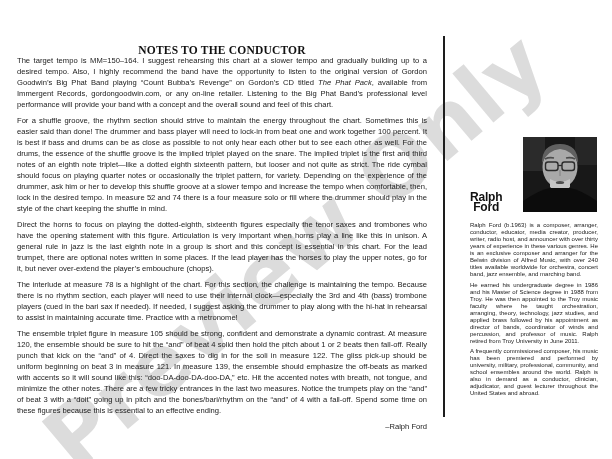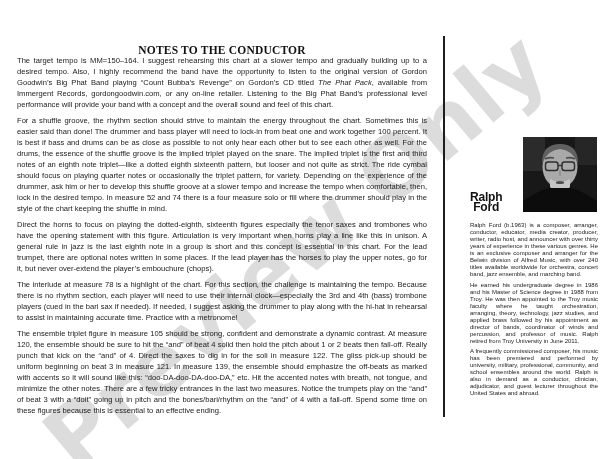--- a/index.html
+++ b/index.html
@@ -47,20 +47,21 @@
   <div class="watermark" style="color: rgb(220, 220, 220);">Preview Only</div>
 
   <h1 class="title">NOTES TO THE CONDUCTOR</h1>
 
   <div class="main">
     <p><span>The target tempo is MM=150–164. I suggest rehearsing this chart at a slower tempo and gradually building up to a desired tempo. Also, I highly recommend the band have the opportunity to listen to the original version of Gordon Goodwin’s Big Phat Band playing “Count Bubba’s Revenge” on Gordon’s CD titled </span><i>The Phat Pack</i><span>, available from Immergent Records, gordongoodwin.com, or any on-line retailer. Listening to the Big Phat Band’s professional level performance will provide your band with a concept and the overall sound and feel of this chart.</span></p>
     <p>For a shuffle groove, the rhythm section should strive to maintain the energy throughout the chart. Sometimes this is easier said than done! The drummer and bass player will need to lock-in from beat one and work together 100 percent. It is best if bass and drums can be as close as possible to not only hear each other but to see each other as well. For the drums, the essence of the shuffle groove is the implied triplet played on the snare. The implied triplet is the first and third notes of an eighth note triplet—like a dotted eighth sixteenth pattern, but looser and not quite as strict. The ride cymbal should focus on playing quarter notes or occasionally the triplet pattern, for variety. Depending on the experience of the drummer, ask him or her to develop this shuffle groove at a slower tempo and increase the tempo when comfortable, then, lock in the desired tempo. In measure 52 and 74 there is a four measure solo or fill where the drummer should play in the style of the chart keeping the shuffle in mind.</p>
     <p>Direct the horns to focus on playing the dotted-eighth, sixteenth figures especially the tenor saxes and trombones who have the opening statement with this figure. Articulation is very important when horns play a line like this in unison. A general rule in jazz is the last eighth note in a group is short and this concept is essential in this chart. For the lead trumpet, there are optional notes written in some places. If the lead player has the horses to play the upper notes, go for it, but never over-extend the player’s embouchure (chops).</p>
     <p>The interlude at measure 78 is a highlight of the chart. For this section, the challenge is maintaining the tempo. Because there is no rhythm section, each player will need to use their internal clock—especially the 3rd and 4th (bass) trombone players (cued in the bari sax if needed). If needed, I suggest asking the drummer to play along with the hi-hat in rehearsal to assist in maintaining accurate time. Practice with a metronome!</p>
     <p>The ensemble triplet figure in measure 105 should be strong, confident and demonstrate a dynamic contrast. At measure 120, the ensemble should be sure to hit the “and” of beat 4 solid then hold the pitch about 1 or 2 beats then fall-off. Really punch that kick on the “and” of 4. Direct the saxes to dig in for the soli in measure 122. The gliss pick-up should be uniform beginning on beat 3 in measure 121. In measure 139, the ensemble should emphasize the off-beats as marked with accents so it will sound like this: “doo-DA-doo-DA-doo-DA,” etc. Hit the accented notes with breath, not tongue, and minimize the other notes. There are a few tricky entrances in the last two measures. Notice the trumpets play on the “and” of beat 3 with a “doit” going up in pitch and the bones/bari/rhythm on the “and” of 4 with a fall-off. Spend some time on these figures because this is essential to an effective ending.</p>
+    <p class="signature">–Ralph Ford</p>
   </div>
 
   <div class="divider"></div>
 
   <aside class="sidebar">
     <svg class="author-photo" viewBox="0 0 74 75" xmlns="http://www.w3.org/2000/svg" aria-hidden="true">
       <rect width="74" height="75" fill="#181818"></rect>
       <rect x="0" y="0" width="22" height="34" fill="#3d3d3d" opacity="0.55"></rect>
       <rect x="52" y="0" width="22" height="28" fill="#333333" opacity="0.5"></rect>
       <rect x="29" y="42" width="16" height="14" fill="#8f8f8f"></rect>

